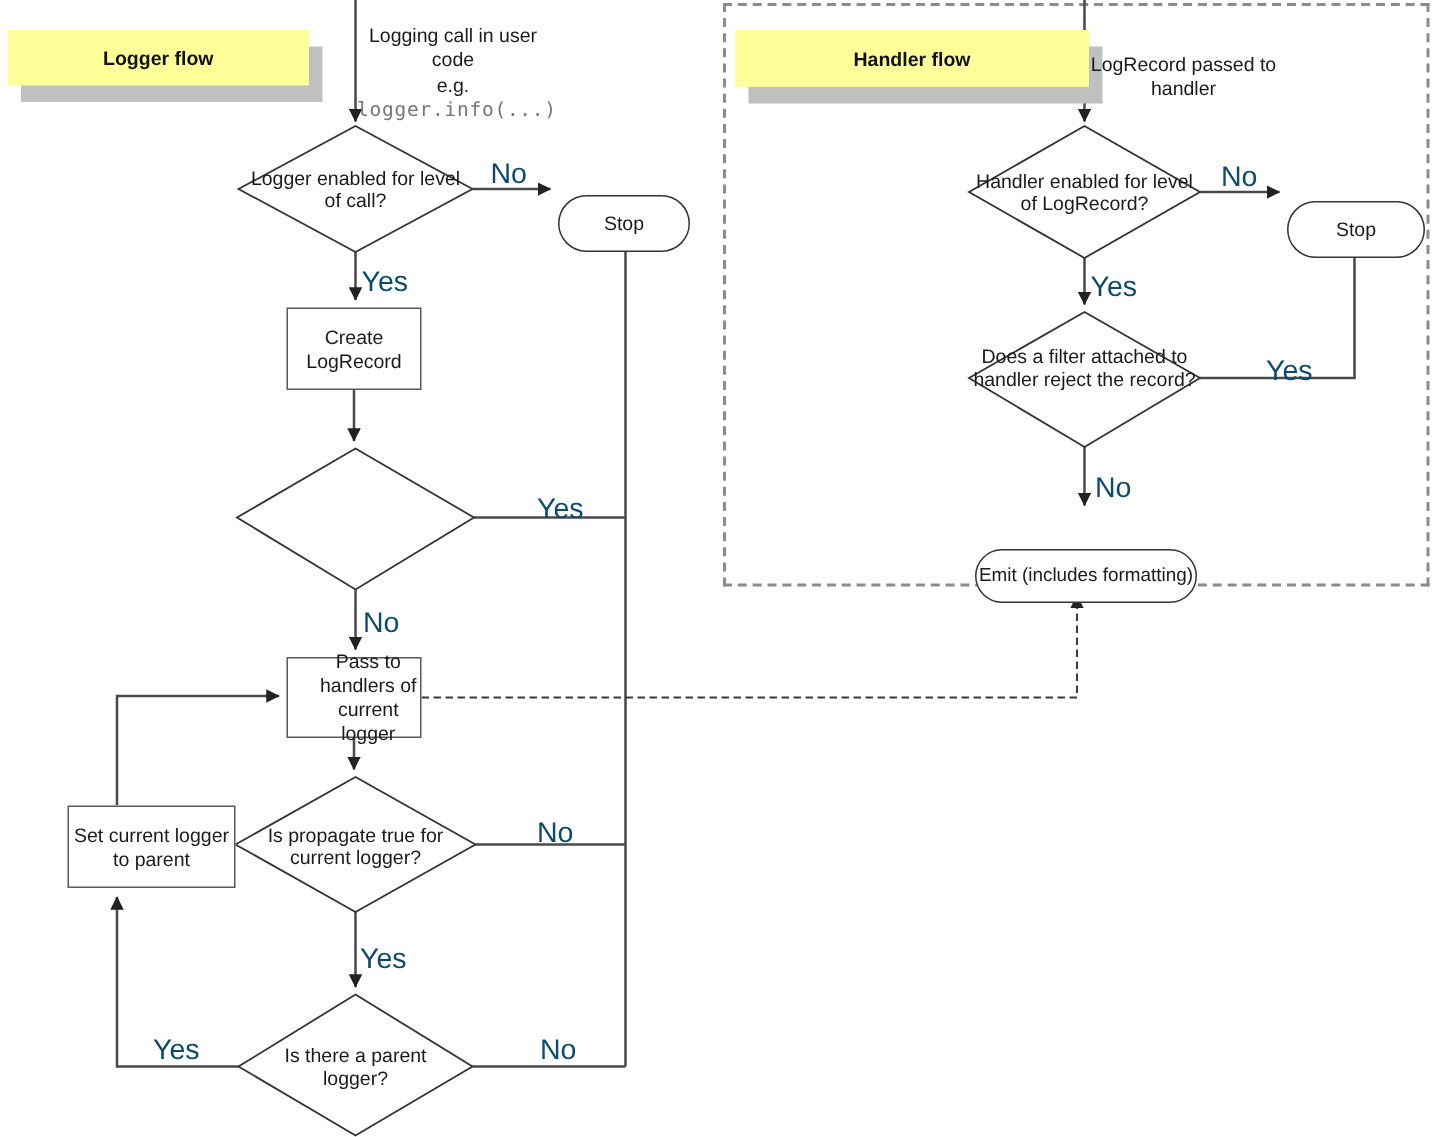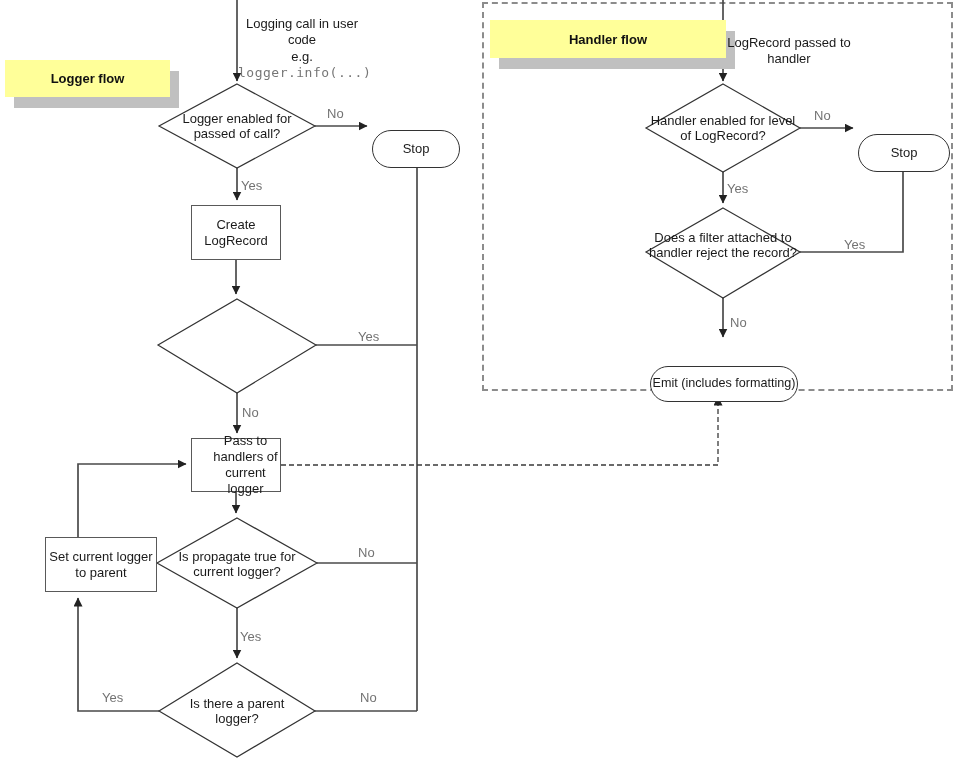--- a/index.html
+++ b/index.html
@@ -18,21 +18,21 @@
   .diamond{fill:#ffffff;stroke:#333;stroke-width:1.2;}
   .node{position:absolute;z-index:3;display:flex;align-items:center;justify-content:center;
         text-align:center;font-size:13px;line-height:1.22;color:#1a1a1a;background:#fff;}
   .rectnode{border:1.6px solid #595959;}
   .stadium{border:1.4px solid #333;border-radius:19px;margin-top:24px;}
   .notebox{position:absolute;z-index:3;display:flex;align-items:center;justify-content:center;
         background:var(--note-bg);box-shadow:9px 11px 0 var(--note-shadow);
         font-weight:bold;font-size:13px;color:#111;}
   .freetext{position:absolute;z-index:3;text-align:center;font-size:13px;color:#1a1a1a;line-height:1.25;}
   .codeline{font-family:"DejaVu Sans Mono","Liberation Mono",monospace;color:var(--code-text);font-size:13px;letter-spacing:0.5px;}
-  .edgelabel{position:absolute;z-index:4;font-size:13px;color:#737373;background:transparent;}
+  .edgelabel{position:absolute;z-index:4;font-size:19px;color:#0c4a6e;background:transparent;}
   .dtext{position:absolute;z-index:3;text-align:center;font-size:13px;line-height:1.18;color:#1a1a1a;}
   .dashedframe{position:absolute;z-index:1;border:2px dashed var(--border-dashed);background:transparent;}
   .eg{display:block;}
   .entryline{display:block;}
 </style>
 </head>
 <body>
 
 <div id="canvas">
 
@@ -67,37 +67,37 @@
     <path class="flowline" d="M723 298 V337" marker-end="url(#arr)"></path>
 
     <polygon class="diamond" points="237,84 315,126 237,168 159,126"></polygon>
     <polygon class="diamond" points="237,299 316,345 237,393 158,345"></polygon>
     <polygon class="diamond" points="237,518 317,563 237,608 157,563"></polygon>
     <polygon class="diamond" points="237,663 315,711 237,757 159,711"></polygon>
     <polygon class="diamond" points="723,84 800,128 723,172 646,128"></polygon>
     <polygon class="diamond" points="723,208 800,252 723,298 646,252"></polygon>
   </svg>
 
-  <div class="notebox" style="left:5px;top:20px;width:165px;height:37px;margin-top:40px;">
+  <div class="notebox" style="left:5px;top:20px;width:201px;height:37px;">
     <span>Logger flow</span>
   </div>
   <div class="notebox" style="left:490px;top:20px;width:236px;height:38px;">
     <span>Handler flow</span>
   </div>
 
   <div class="freetext" style="left:238px;top:16px;width:128px;">
     <span class="entryline">Logging call in user code</span>
     <span class="eg">e.g.</span>
     <span class="codeline">logger.info(...)</span>
   </div>
   <div class="freetext" style="left:708px;top:35px;width:162px;">
     <span class="entryline">LogRecord passed to handler</span>
   </div>
 
-  <div class="dtext" style="left:167px;top:111px;width:140px;">Logger enabled for passed of call?</div>
+  <div class="dtext" style="left:167px;top:111px;width:140px;">Logger enabled for level of call?</div>
   <div class="dtext" style="left:162px;top:549px;width:150px;">Is propagate true for current logger?</div>
   <div class="dtext" style="left:648px;top:113px;width:150px;">Handler enabled for level of LogRecord?</div>
   <div class="dtext" style="left:172px;top:696px;width:130px;">Is there a parent logger?</div>
   <div class="dtext" style="left:648px;top:230px;width:150px;">Does a filter attached to handler reject the record?</div>
 
   <div class="node stadium" style="left:372px;top:106px;width:88px;height:38px;">
     <span>Stop</span>
   </div>
   <div class="node rectnode" style="left:191px;top:205px;width:90px;height:55px;">
     <span>Create LogRecord</span>

